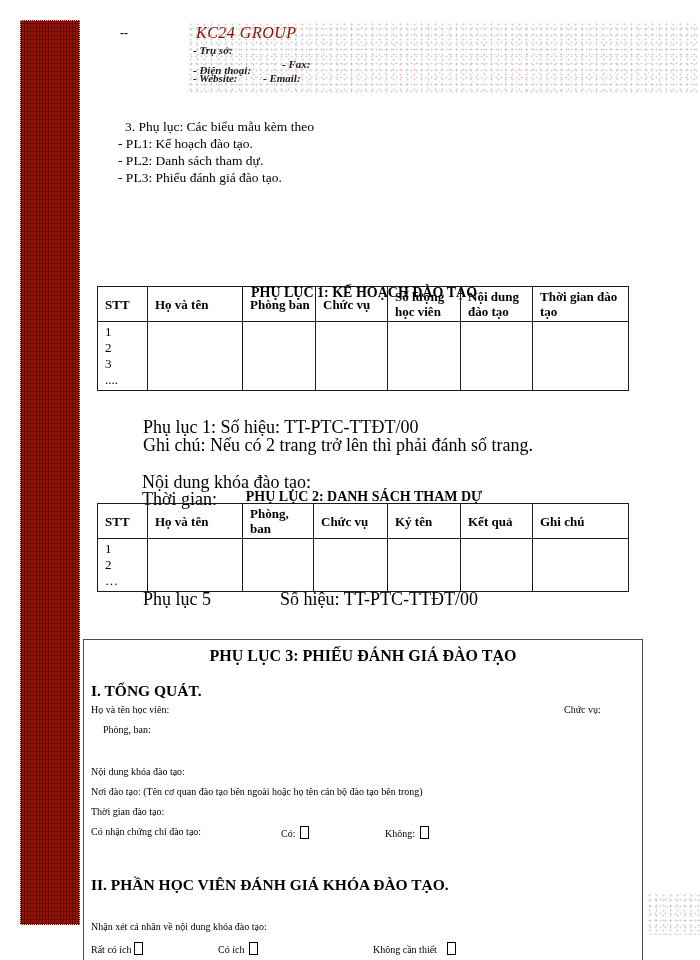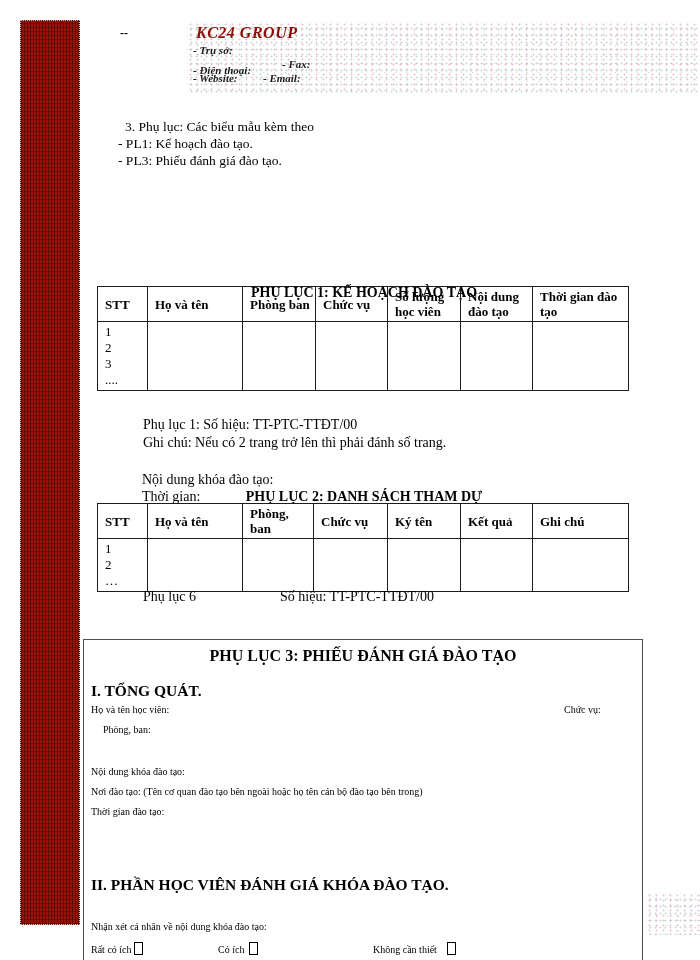--- a/index.html
+++ b/index.html
@@ -26,33 +26,33 @@
       radial-gradient(circle, rgba(150,150,150,0.45) 0.8px, transparent 1px);
     background-size:7px 5px, 5px 7px, 11px 9px;
     background-position:0 0, 2px 3px, 5px 1px;
   }
   .header-band { position:absolute; left:187px; top:22px; width:513px; height:71px; }
   .corner-patch { position:absolute; left:646px; top:893px; width:54px; height:42px; }
   
   .dashes { position:absolute; left:120px; top:26px; font-size:12px; font-weight:bold; }
   .brand {
     position:absolute; left:196px; top:24px;
-    font-size:16px; font-weight:bold; font-style:italic; color:#8b0e04;
+    font-size:16px; font-weight:normal; font-style:italic; color:#8b0e04;
     letter-spacing:0.5px;
   }
   .contact { position:absolute; font-size:11px; font-weight:bold; font-style:italic; color:#1a1a1a; }
   
   .bodytxt { font-size:13.5px; line-height:17px; }
   .intro { position:absolute; left:88px; top:118px; width:552px; }
   .ind1 { margin-left:37px; }
   .ind2 { margin-left:30px; }
   .para { text-align:justify; text-indent:52px; }
   .sec-title { position:absolute; left:88px; width:552px; text-align:center;
                font-size:14px; font-weight:bold;margin-top:36px; }
-  .small-line { position:absolute; font-size:14px;font-family:Liberation Serif, serif; }
+  .small-line { position:absolute; font-size:18px;font-family:Liberation Serif, serif; }
   
   table { border-collapse:collapse; table-layout:fixed; position:absolute; left:97px; width:531px; }
   th, td { border:1px solid #1c1c1c; font-size:13px; padding:2px 4px 2px 7px;
            text-align:left; vertical-align:middle; }
   th { font-weight:bold; line-height:15px; }
   td { vertical-align:top; line-height:16px; }
   .ml { white-space:pre-line; }
   .t1 { top:286px; } .t1 th { height:34px; } .t1 td { height:66px; }
   .t2 { top:503px; } .t2 th { height:34px; } .t2 td { height:51px; }
   
@@ -79,20 +79,21 @@
 <div class="brand">KC24 GROUP</div>
 <div class="contact" style="left:193px; top:44px;">- Trụ sở:</div>
 <div class="contact" style="left:193px; top:64px;">- Điện thoại:</div>
 <div class="contact" style="left:282px; top:58px;">- Fax:</div>
 <div class="contact" style="left:193px; top:72px;">- Website:</div>
 <div class="contact" style="left:263px; top:72px;">- Email:</div>
 
 <div class="intro bodytxt">
   <div class="ind1">3. Phụ lục:  Các biểu mẫu kèm theo</div>
   <div class="ind2">- PL1: Kế hoạch đào tạo.</div>
+  <div class="ind2">- PL2: Danh sách tham dự.</div>
   <div class="ind2">- PL3: Phiếu đánh giá đào tạo.</div>
 </div>
 
 <div class="sec-title" style="top:249px;">PHỤ LỤC 1: KẾ HOẠCH ĐÀO TẠO</div>
 
 <table class="t1">
   <colgroup>
       <col style="width:50px">
       <col style="width:95px">
       <col style="width:73px">
@@ -161,35 +162,40 @@
     <td></td>
     <td></td>
     <td></td>
     <td></td>
     <td></td>
     <td></td>
   </tr>
 </tbody>
   </table>
 
-<div class="small-line" style="left:143px; top:589px;">Phụ lục 6</div>
+<div class="small-line" style="left:143px; top:589px;">Phụ lục 5</div>
 <div class="small-line" style="left:280px; top:589px;">Số hiệu:  TT-PTC-TTĐT/00</div>
 
 <div class="box3">
   <div class="title">PHỤ LỤC 3: PHIẾU ĐÁNH GIÁ ĐÀO TẠO</div>
 
   <div class="b-line b-bold" style="top:42px;">I. TỔNG QUÁT.</div>
 
   <div class="b-line" style="top:64px;">Họ và tên học viên:</div>
   <div class="b-line" style="left:480px; top:64px;">Chức vụ:</div>
   <div class="b-line" style="top:84px;margin-left:12px;">Phòng, ban:</div>
   <div class="b-line" style="top:126px;">Nội dung khóa đào tạo:</div>
   <div class="b-line" style="top:146px;">Nơi đào tạo: (Tên cơ quan đào tạo bên ngoài hoặc họ tên cán bộ đào tạo bên trong)</div>
   <div class="b-line" style="top:166px;">Thời gian đào tạo:</div>
 
+  <div class="b-line" style="top:186px; width:540px;">
+    <span>Có nhận chứng chỉ đào tạo:</span>
+    <span class="abs" style="left:190px;"><span>Có:</span><span class="cb"></span></span>
+    <span class="abs" style="left:294px;"><span>Không:</span><span class="cb"></span></span>
+  </div>
 
   <div class="b-line b-bold" style="top:236px;">II. PHẦN HỌC VIÊN ĐÁNH GIÁ KHÓA ĐÀO TẠO.</div>
 
   <div class="b-line" style="top:302px; width:540px;">
     <span><span>Rất có ích</span><span class="cb" style="margin-left:2px;"></span></span>
     <span class="abs" style="left:127px;"><span>Có ích</span><span class="cb"></span></span>
     <span class="abs" style="left:282px;"><span>Không cần thiết</span><span class="cb" style="margin-left:10px;"></span></span>
   </div>
 
   <div class="b-line" style="top:281px;">Nhận xét cá nhân về nội dung khóa đào tạo:</div>

